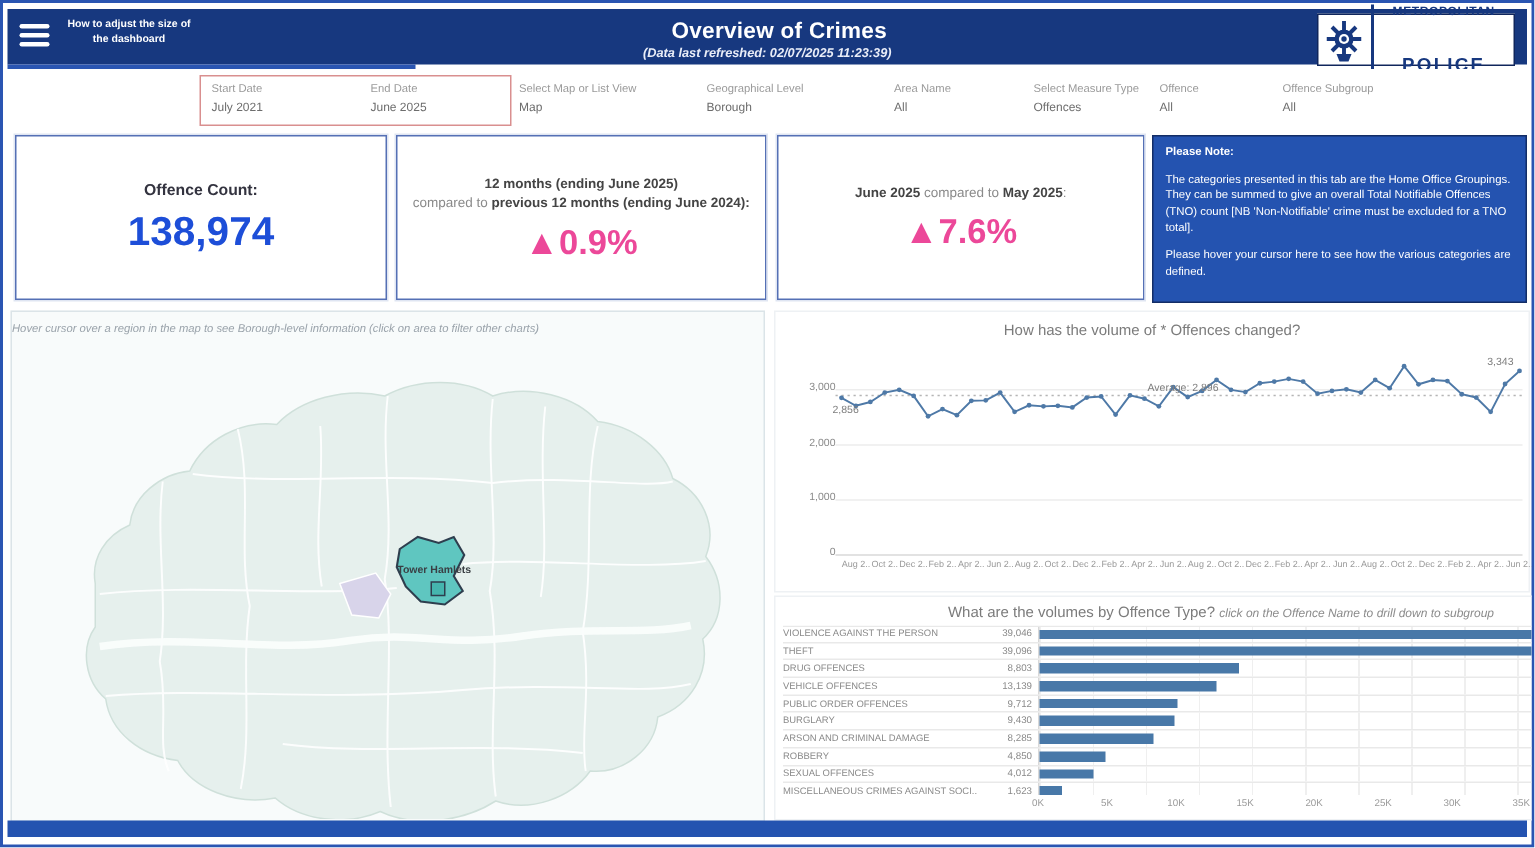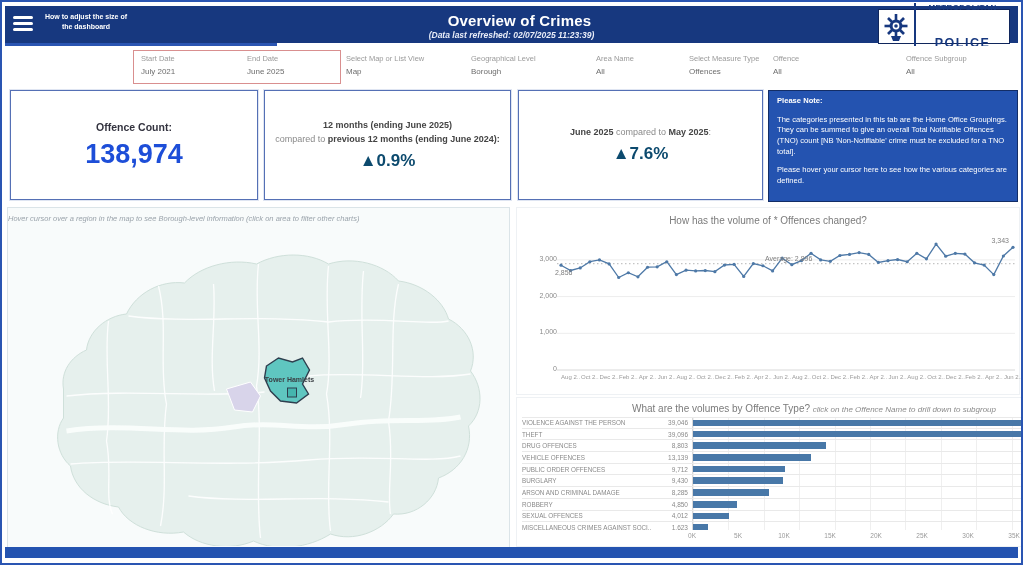--- a/index.html
+++ b/index.html
@@ -20,33 +20,33 @@
   .logo-text .l1 { font-size:8px; font-weight:bold; letter-spacing:.4px;text-align:center; }
   .logo-text .l2 { font-size:12.5px; font-weight:bold; letter-spacing:1.5px;margin-top:24px; }
 
   
   .filterbar { position:absolute; left:3px; top:44px; right:3px; height:42px; background:#fff; }
   .filter-intro { position:absolute; left:7px; top:8px; width:118px; font-size:7.5px; font-weight:bold; color:#222; line-height:1.4; }
   .filter-redbox { position:absolute; left:128px; top:4px; width:208px; height:34px; border:1px solid #d98f8f; }
   .filter-item { position:absolute; top:8px; }
   .filter-item .flabel { display:block; font-size:7.5px; color:#9a9a9a; }
   .filter-item .fvalue { display:block; font-size:8px; color:#6d6d6d; margin-top:4px; }
-  .f0{left:136px}.f1{left:242px}.f2{left:341px;width:112px}.f3{left:466px}.f4{left:591px}.f5{left:684px}.f6{left:768px}.f7{left:901px}
+  .f0{left:136px}.f1{left:242px}.f2{left:341px;width:112px}.f3{left:466px}.f4{left:591px}.f5{left:684px}.f6{left:768px}.f7{left:850px}
 
   
   .kpi { position:absolute; top:88px; height:110px; background:#fff; border:1px solid #5570b5; outline:1px solid #dfe5f2; display:flex; flex-direction:column; align-items:center; justify-content:center; text-align:center; }
   .kpi1 { left:8px; width:248px; }
   .kpi2 { left:262px; width:247px; }
   .kpi3 { left:516px; width:245px; }
   .kpi-label { font-size:10.5px; font-weight:bold; color:#33333f; }
   .kpi-big { font-size:27px; font-weight:bold; color:#1d4ed8; margin-top:6px; }
   .kpi-line { font-size:9px; color:#555; line-height:1.5; }
   .kpi-line b { color:#444; }
   .kpi-line .soft { color:#8a8a8a; font-weight:normal; }
-  .kpi-delta { font-size:17px; font-weight:bold; color:#0c4a6e; margin-top:5px; }
+  .kpi-delta { font-size:23px; font-weight:bold; color:#ec4899; margin-top:5px; }
 
   .notebox { position:absolute; left:766px; top:88px; width:250px; height:112px; background:#2453b0; border:1px solid #132d66; color:#fff; padding:5px 8px; font-size:7.6px; line-height:1.4; cursor:pointer; }
   .notebox .nt { font-weight:bold; display:block; margin-bottom:8px; }
   .notebox p { margin-bottom:8px; }
 
   
   .map-panel { position:absolute; left:5px; top:205px; width:503px; height:341px; background:#f8fbfb; border:1px solid #dbe4e8; }
   .map-hint { display:block; font-size:7.5px; font-style:italic; color:#9aa3ab; padding-top:6px; }
   .map-panel svg { position:absolute; left:0; top:18px; }
   .th-label { font-size:7px; font-weight:bold; fill:#3a3f44; }

